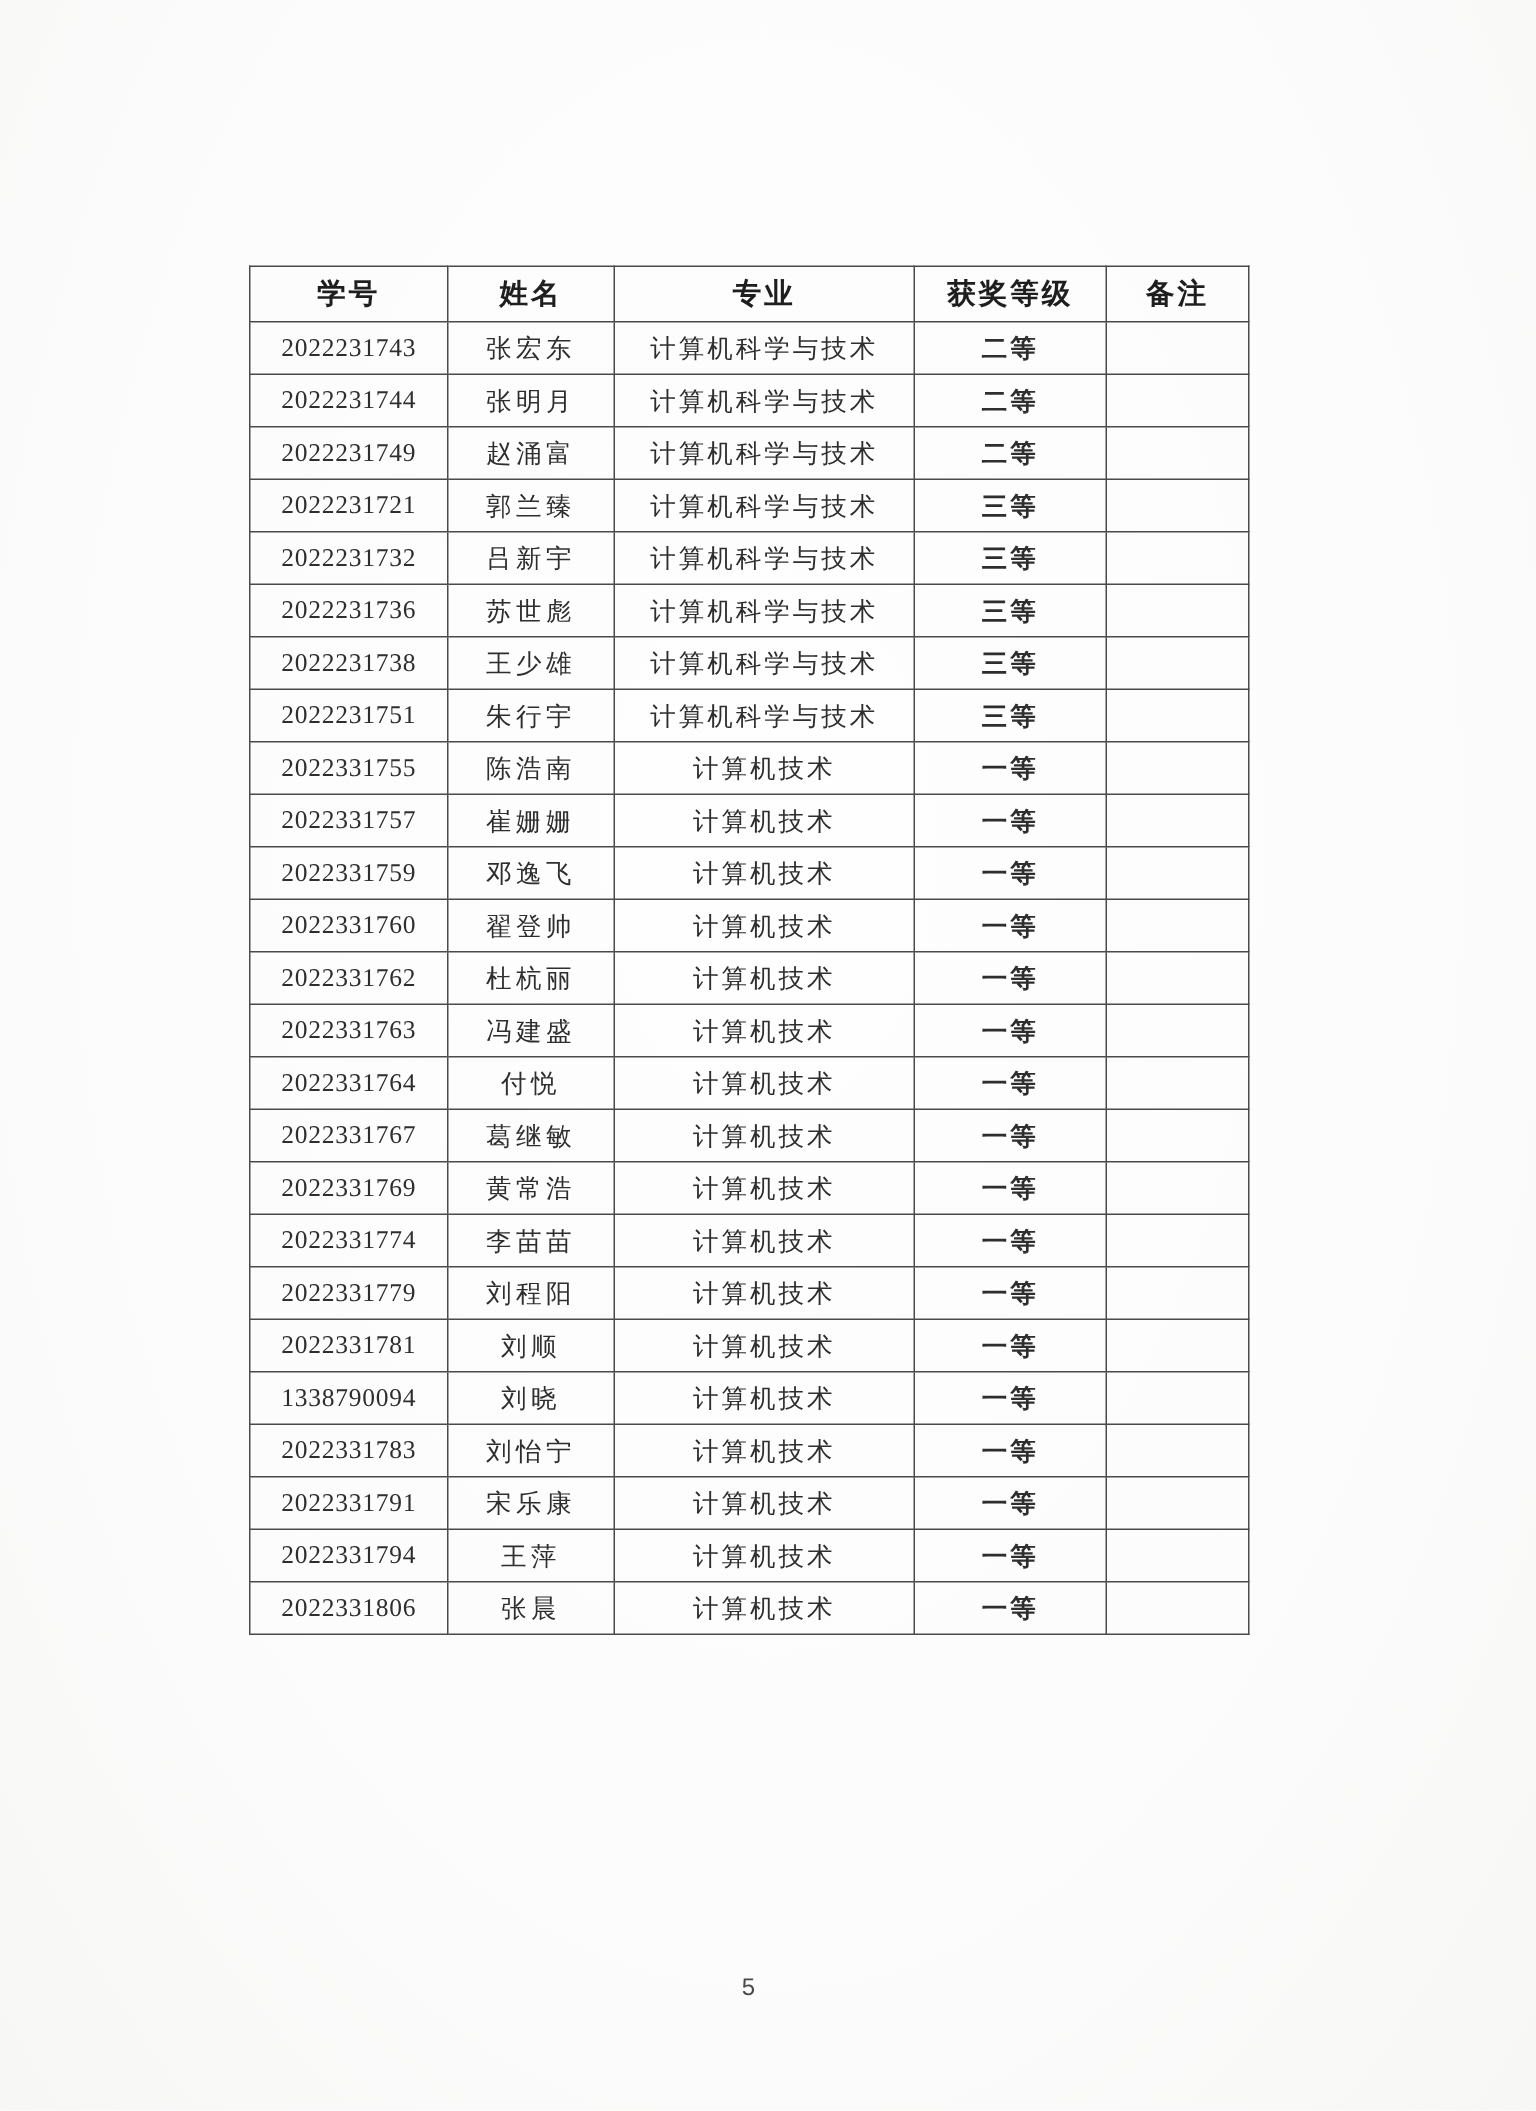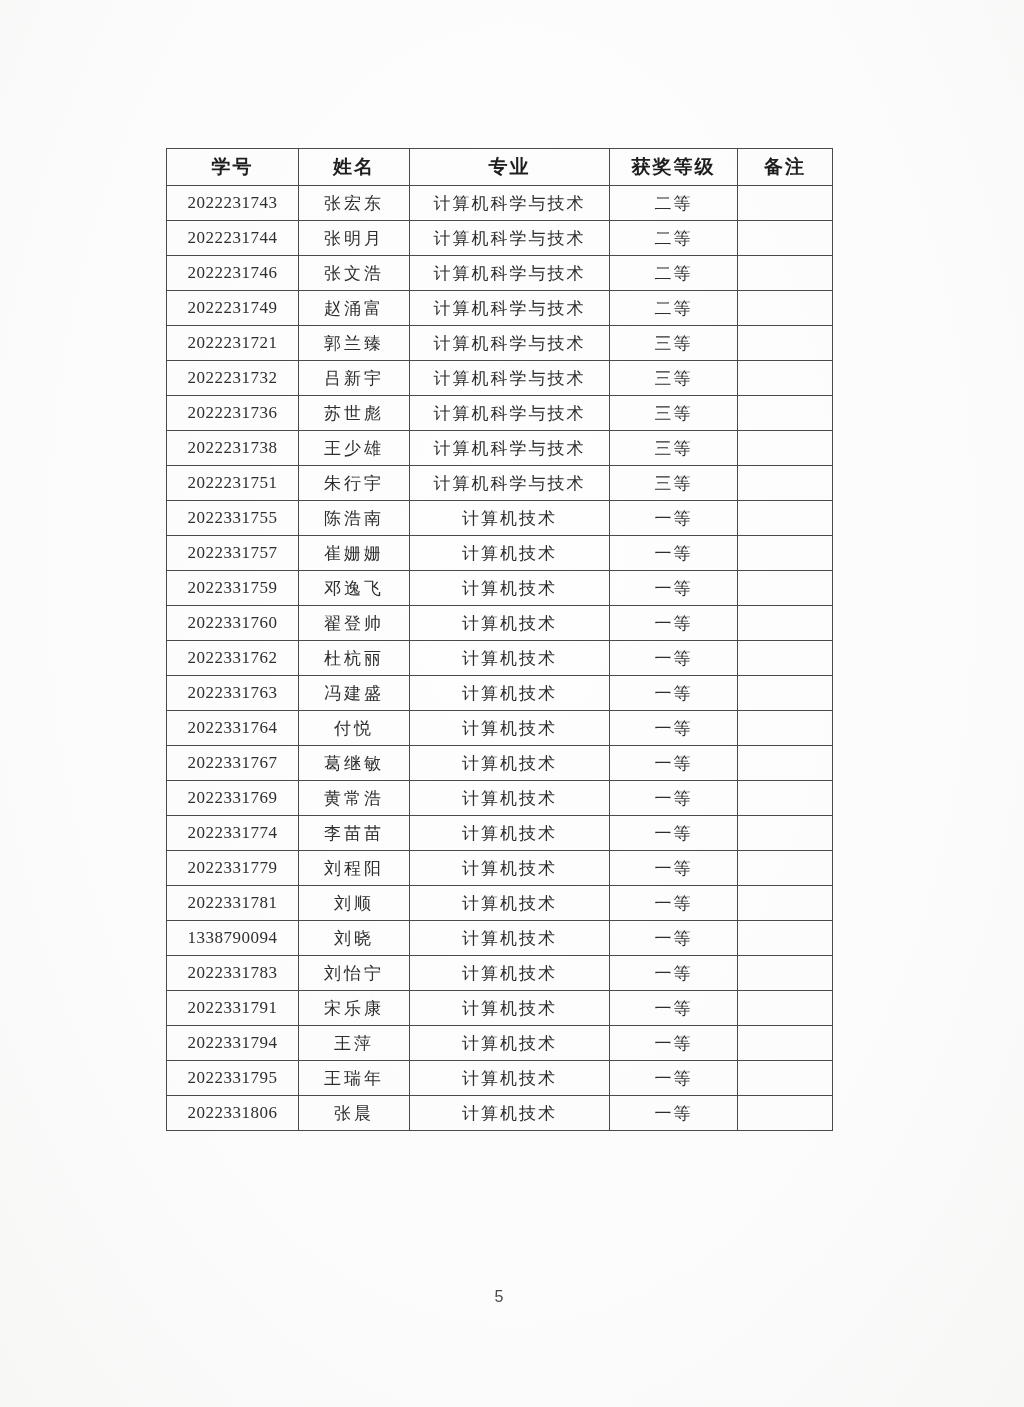--- a/index.html
+++ b/index.html
@@ -11,20 +11,21 @@
     height: 1407px;
     position: relative;
     background: radial-gradient(ellipse at 50% 40%, #fefefe 0%, #fcfcfc 60%, #f7f7f6 100%);
     font-family: "Liberation Serif", "DejaVu Serif", serif;
     color: #2d2d2d;
     overflow: hidden;
   }
   .page {
     position: absolute;
     inset: 0;
+    margin-top: 29px;
   }
   table.award-table {
     position: absolute;
     left: 166px;
     top: 148px;
     width: 666px;
     border-collapse: collapse;
     table-layout: fixed;
   }
   table.award-table col.c-id     { width: 132px; }
@@ -54,21 +55,21 @@
     font-size: 17px;
     color: #2e2e2e;
   }
   td.cell-id {
     font-size: 18px;
     letter-spacing: 0.5px;
     color: #262626;
   }
   td.cell-name   { letter-spacing: 3px; }
   td.cell-major  { letter-spacing: 2px; }
-  td.cell-award  { letter-spacing: 2px; color: #3a3a3a; }
+  td.cell-award  { letter-spacing: 2px; color: #3a3a3a; font-weight: bold; }
 
   .page-number {
     position: absolute;
     left: 166px;
     top: 1288px;
     width: 666px;
     text-align: center;
     font-size: 16px;
     color: #4a4a4a;
     font-family: "Liberation Sans", "DejaVu Sans", sans-serif;
@@ -105,27 +106,20 @@
           <td class="cell-note"></td>
         </tr>
         <tr>
           <td class="cell-id">2022231744</td>
           <td class="cell-name">张明月</td>
           <td class="cell-major">计算机科学与技术</td>
           <td class="cell-award">二等</td>
           <td class="cell-note"></td>
         </tr>
         <tr>
-          <td class="cell-id">2022231746</td>
-          <td class="cell-name">张文浩</td>
-          <td class="cell-major">计算机科学与技术</td>
-          <td class="cell-award">二等</td>
-          <td class="cell-note"></td>
-        </tr>
-        <tr>
           <td class="cell-id">2022231749</td>
           <td class="cell-name">赵涌富</td>
           <td class="cell-major">计算机科学与技术</td>
           <td class="cell-award">二等</td>
           <td class="cell-note"></td>
         </tr>
         <tr>
           <td class="cell-id">2022231721</td>
           <td class="cell-name">郭兰臻</td>
           <td class="cell-major">计算机科学与技术</td>
@@ -266,27 +260,20 @@
           <td class="cell-note"></td>
         </tr>
         <tr>
           <td class="cell-id">2022331794</td>
           <td class="cell-name">王萍</td>
           <td class="cell-major">计算机技术</td>
           <td class="cell-award">一等</td>
           <td class="cell-note"></td>
         </tr>
         <tr>
-          <td class="cell-id">2022331795</td>
-          <td class="cell-name">王瑞年</td>
-          <td class="cell-major">计算机技术</td>
-          <td class="cell-award">一等</td>
-          <td class="cell-note"></td>
-        </tr>
-        <tr>
           <td class="cell-id">2022331806</td>
           <td class="cell-name">张晨</td>
           <td class="cell-major">计算机技术</td>
           <td class="cell-award">一等</td>
           <td class="cell-note"></td>
         </tr>
       </tbody>
   </table>
 
   <div class="page-number">5</div>

